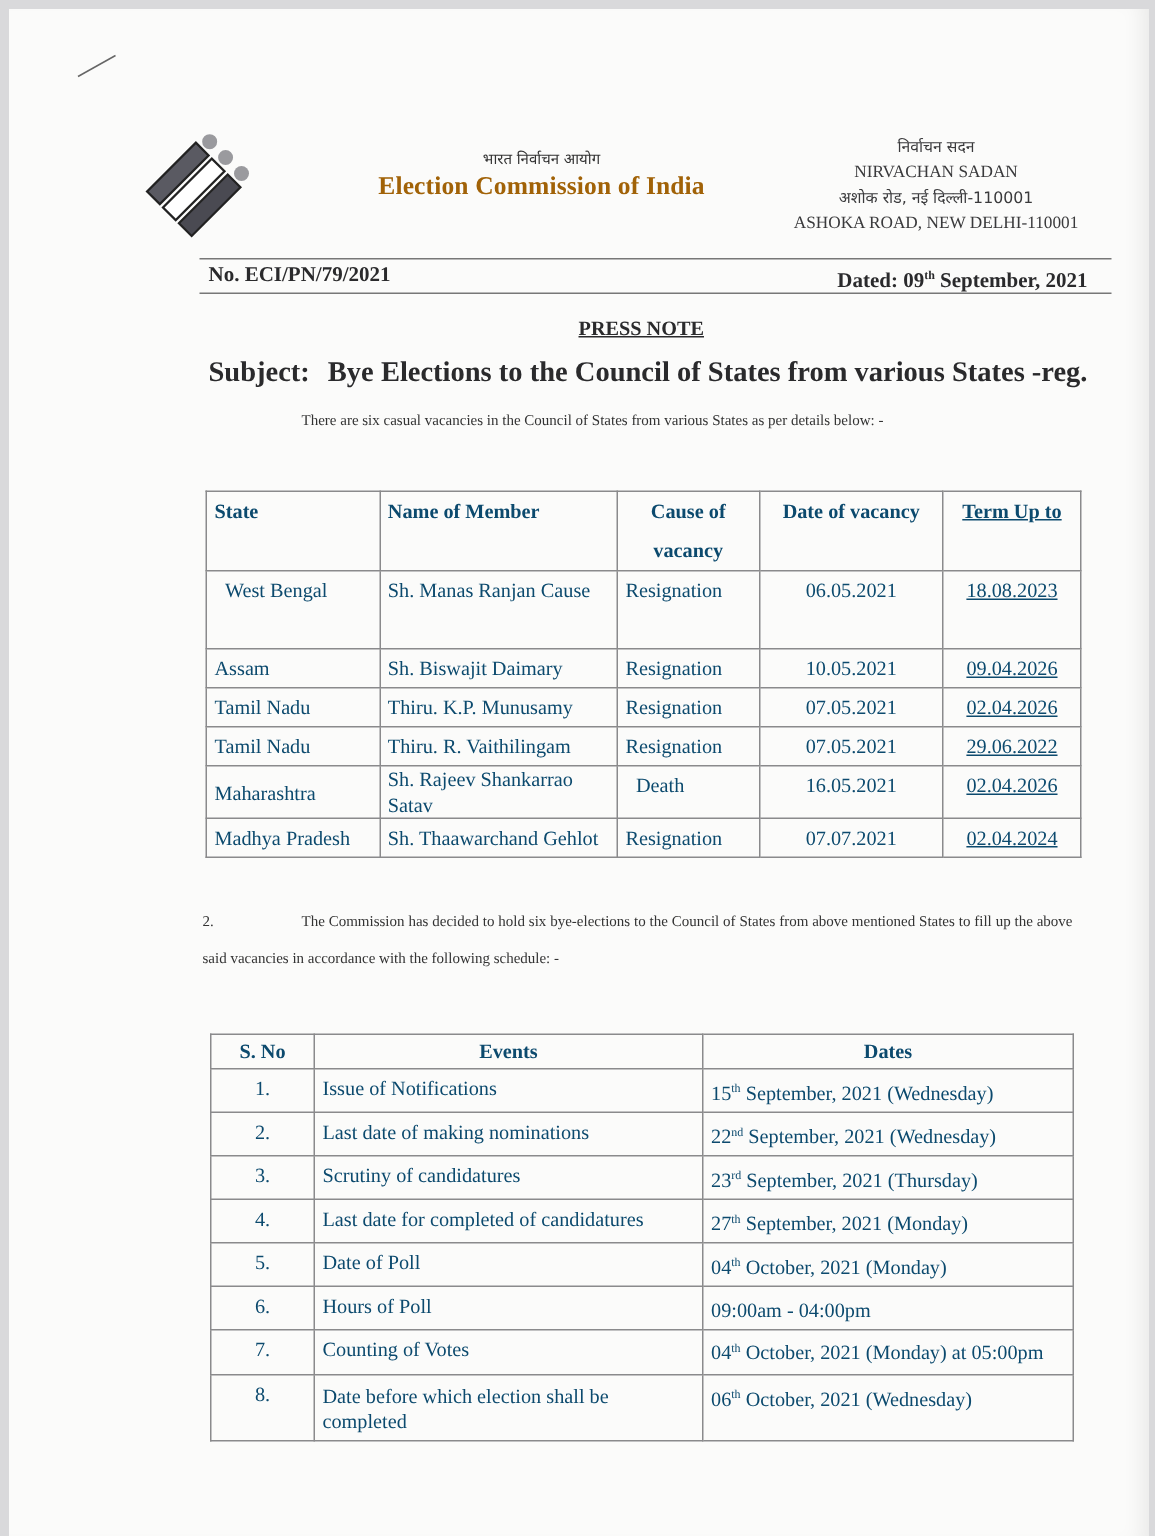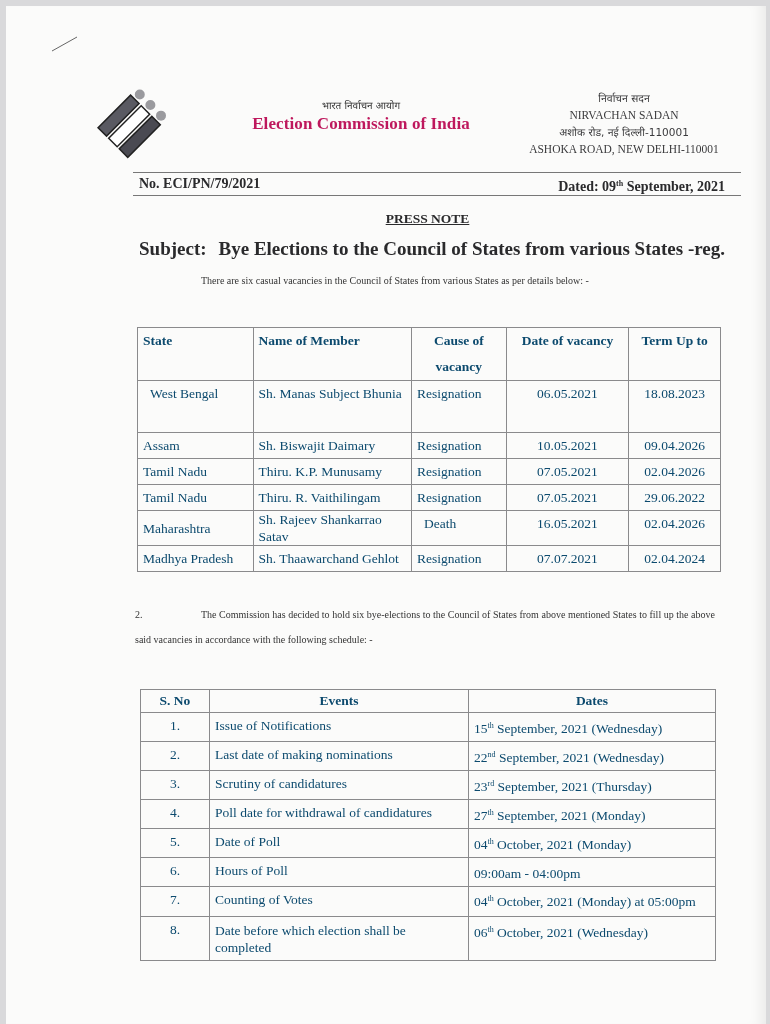--- a/index.html
+++ b/index.html
@@ -11,21 +11,21 @@
   }
   .page {
     position: absolute; left: 6px; top: 6px; width: 760px; height: 1018px;
     background: #fbfbfa;
     box-shadow: inset -14px 0 14px -10px rgba(0,0,0,0.08);
   }
   .pen-mark { position: absolute; left: 44px; top: 28px; width: 30px; height: 20px; }
   .logo { position: absolute; left: 86px; top: 76px; width: 80px; height: 80px; }
   .header-center { position: absolute; left: 230px; top: 92px; width: 250px; text-align: center; }
   .header-center .hindi { font-family: "DejaVu Sans", sans-serif; font-size: 10px; color: #333; }
-  .header-center .eng { font-size: 17px; font-weight: bold; color: #be185d; margin-top: 2px; font-family: "Liberation Serif", serif; letter-spacing: 0.1px; }
+  .header-center .eng { font-size: 17px; font-weight: bold; color: #a16207; margin-top: 2px; font-family: "Liberation Serif", serif; letter-spacing: 0.1px; }
   .header-right { position: absolute; left: 508px; top: 84px; width: 220px; text-align: center; font-size: 11.5px; line-height: 17px; color: #3a3a3c; }
   .header-right .hi { font-family: "DejaVu Sans", sans-serif; font-size: 10.5px; }
   .refbar {
     position: absolute; left: 127px; top: 166px; width: 608px; height: 22px;
     border-top: 1.5px solid #777; border-bottom: 1.5px solid #777;
     font-weight: bold; font-size: 14px; line-height: 22px;
   }
   .refbar .no { position: absolute; left: 6px; }
   .refbar .date { position: absolute; right: 16px; }
   sup { font-size: 8px; vertical-align: 5px; }
@@ -36,21 +36,21 @@
   .p1 { left: 133px; top: 262px; width: 578px; text-indent: 62px; }
   .p2 { left: 129px; top: 596px; width: 580px; }
   .p2 .num { display: inline-block; width: 66px; }
   table { position: absolute; border-collapse: collapse; font-size: 13.5px; color: #0c4a6e; }
   td, th { border: 1px solid #8a8a8c; padding: 0 5px; vertical-align: top; }
   th { font-weight: bold; }
   .t1 { left: 131px; top: 321px; width: 584px; }
   .t1 th { height: 50px; line-height: 26px; text-align: left; padding-top: 0; }
   .t1 td { line-height: 25px; }
   .t1 .c1 { width: 100px; } .t1 .c2 { width: 152px; } .t1 .c3 { width: 78px; }
-  .t1 .c4 { width: 115px; text-align: center; } .t1 .c5 { width: 82px; text-align: center; }
+  .t1 .c4 { width: 115px; text-align: center; } .t1 .c5 { width: 82px; text-align: center; text-decoration: underline; }
   .t1 .just { text-align: justify; text-align-last: left; }
   .t2 { left: 134px; top: 683px; width: 576px; }
   .t2 th { line-height: 22px; text-align: center; }
   .t2 td { line-height: 25px; }
   .t2 .s1 { width: 58px; text-align: center; } .t2 .s2 { width: 248px; } .t2 .s3 { width: 236px; }
   .t2 .multi { line-height: 17px; padding-top: 5px; padding-bottom: 4px; }
 </style>
 </head>
 <body>
 
@@ -100,21 +100,21 @@
     <tbody>
         <tr>
       <th class="c1">State</th>
       <th class="c2">Name of Member</th>
       <th class="c3" style="text-align:center">Cause of vacancy</th>
       <th class="c4" style="text-align:center">Date of vacancy</th>
       <th class="c5" style="text-align:center">Term Up to</th>
     </tr>
     <tr style="height:52px">
       <td class="c1" style="padding-left:12px">West Bengal</td>
-      <td class="c2 just">Sh. Manas Subject Bhunia</td>
+      <td class="c2 just">Sh. Manas Ranjan Cause</td>
       <td class="c3">Resignation</td>
       <td class="c4">06.05.2021</td>
       <td class="c5">18.08.2023</td>
     </tr>
     <tr>
       <td class="c1">Assam</td>
       <td class="c2">Sh. Biswajit Daimary</td>
       <td class="c3">Resignation</td>
       <td class="c4">10.05.2021</td>
       <td class="c5">09.04.2026</td>
@@ -169,21 +169,21 @@
       <td class="s2">Last date of making nominations</td>
       <td class="s3"><span>22</span><sup>nd</sup><span> September, 2021 (Wednesday)</span></td>
     </tr>
     <tr>
       <td class="s1">3.</td>
       <td class="s2">Scrutiny of candidatures</td>
       <td class="s3"><span>23</span><sup>rd</sup><span> September, 2021 (Thursday)</span></td>
     </tr>
     <tr>
       <td class="s1">4.</td>
-      <td class="s2">Poll date for withdrawal of candidatures</td>
+      <td class="s2">Last date for completed of candidatures</td>
       <td class="s3"><span>27</span><sup>th</sup><span> September, 2021 (Monday)</span></td>
     </tr>
     <tr>
       <td class="s1">5.</td>
       <td class="s2">Date of Poll</td>
       <td class="s3"><span>04</span><sup>th</sup><span> October, 2021 (Monday)</span></td>
     </tr>
     <tr>
       <td class="s1">6.</td>
       <td class="s2">Hours of Poll</td>

